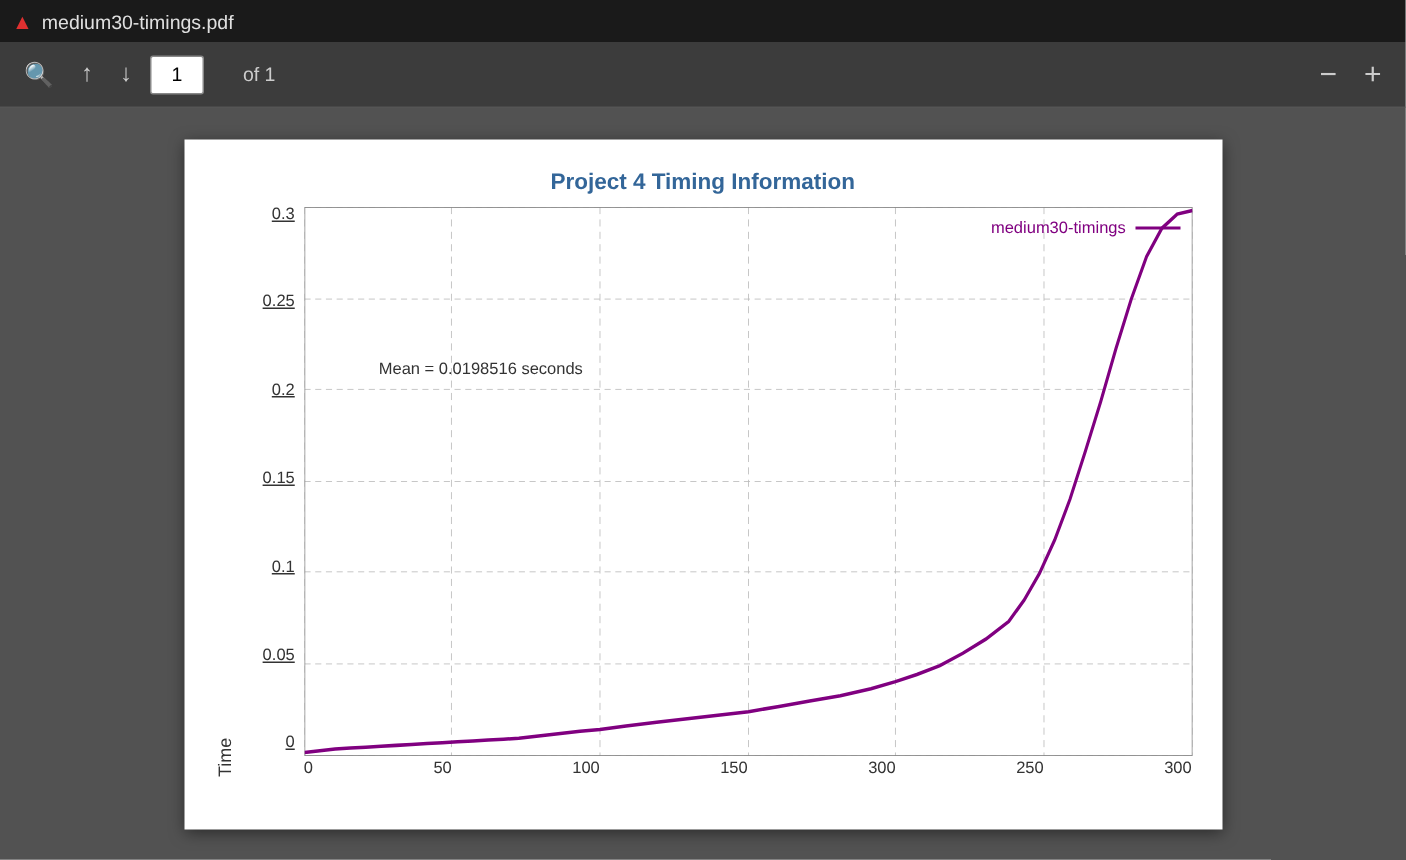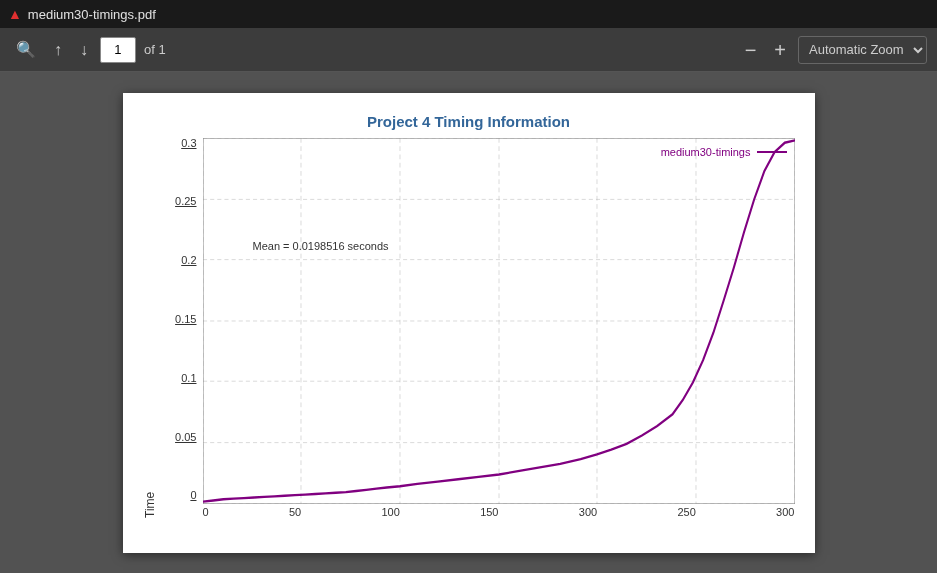--- a/index.html
+++ b/index.html
@@ -50,21 +50,21 @@
       color: #000;
       width: 36px;
       height: 26px;
       text-align: center;
       font-size: 13px;
       border-radius: 2px;
     }
     .page-of {
       color: #ccc;
       font-size: 13px;
-      margin-left: 2px;
+      margin-left: 20px;
     }
     .spacer { flex: 1; }
     .zoom-minus, .zoom-plus {
       background: none;
       border: none;
       color: #ccc;
       cursor: pointer;
       font-size: 20px;
       padding: 2px 6px;
       line-height: 1;
@@ -214,29 +214,20 @@
 
 <div class="toolbar">
   <button class="toolbar-btn">🔍</button>
   <button class="toolbar-btn">↑</button>
   <button class="toolbar-btn">↓</button>
   <input class="page-input" type="text" value="1" style="">
   <span class="page-of">of 1</span>
   <div class="spacer"></div>
   <button class="zoom-minus">−</button>
   <button class="zoom-minus">+</button>
-  <select class="zoom-select">
-    <option>Automatic Zoom</option>
-    <option>Actual Size</option>
-    <option>Page Fit</option>
-    <option>Page Width</option>
-    <option>50%</option>
-    <option>75%</option>
-    <option>100%</option>
-  </select>
 </div>
 
 <div class="pdf-area">
   <div class="pdf-page">
     <div class="chart-container">
       <div class="chart-title">Project 4 Timing Information</div>
       <div class="chart-inner">
         <div class="y-label">Time</div>
         <div class="chart-with-axes">
           <div class="chart-plot-area">

